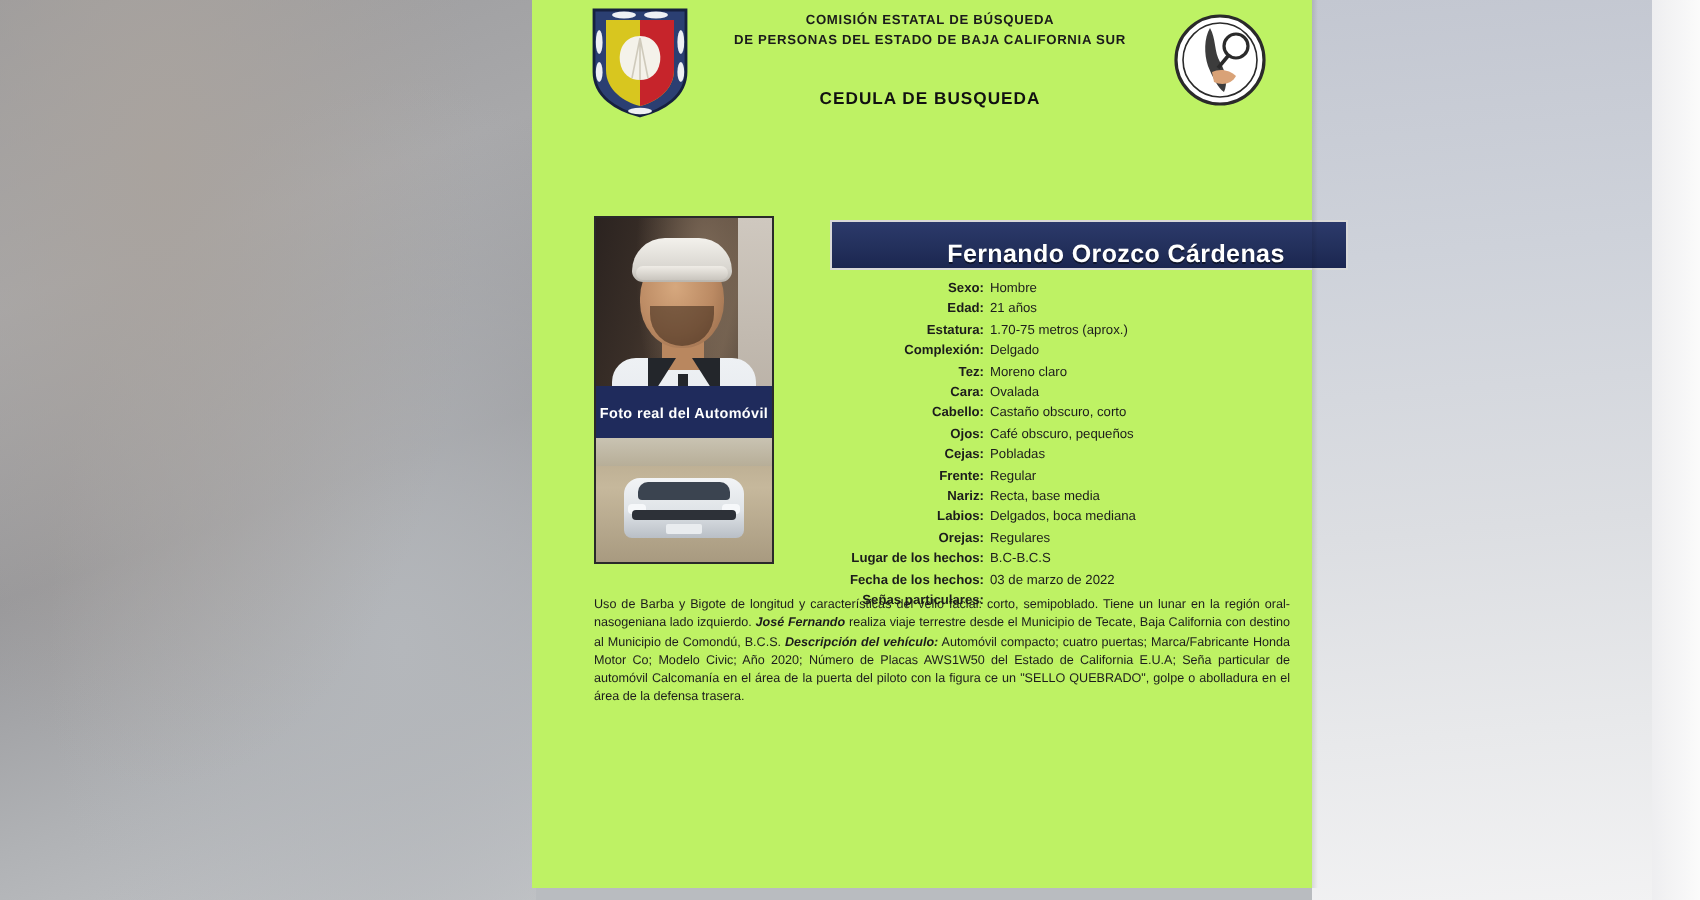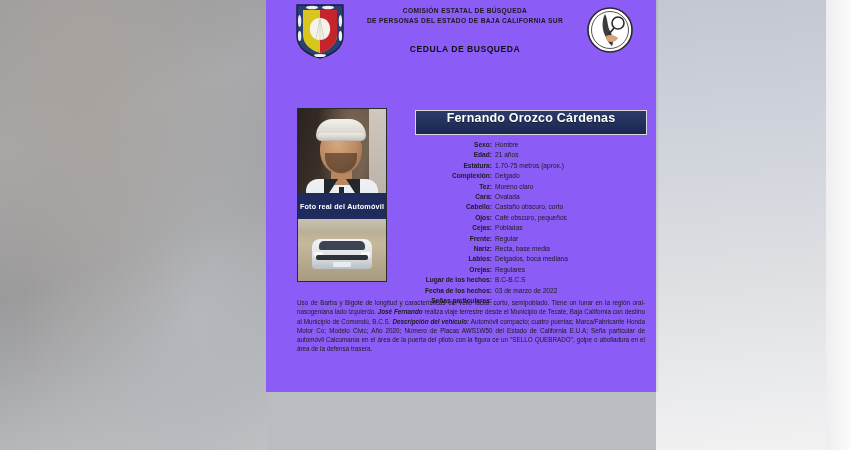--- a/index.html
+++ b/index.html
@@ -28,22 +28,22 @@
   }
   .watermark{
     position:absolute;left:208px;top:196px;
     font-family:"Liberation Serif", serif;
     font-size:40px;letter-spacing:1px;color:rgba(255,255,255,.52);
     line-height:1;user-select:none;
   }
 
   
   .page{
-    position:absolute;left:266px;top:0;width:390px;height:392px;
-    background:#8b5cf6;
+    position:absolute;left:266px;top:0;width:390px;height:444px;
+    background:#bef264;
   }
   .page::after{
     content:"";position:absolute;right:-3px;top:0;width:3px;height:100%;
     background:linear-gradient(90deg,rgba(0,0,0,.10),rgba(0,0,0,0));
   }
 
   
   .header{position:relative;height:72px;}
   .crest{position:absolute;left:28px;top:3px;width:52px;height:56px;}
   .seal{position:absolute;right:22px;top:4px;width:48px;height:52px;}
@@ -141,21 +141,21 @@
     background:#1f2b5c;color:#ffffff;
     display:flex;align-items:center;justify-content:center;text-align:center;
     font-size:7.2px;font-weight:bold;line-height:9px;letter-spacing:.2px;margin-top:48px;
   }
 
   
   .name-banner{
     position:absolute;left:149px;top:38px;width:230px;height:23px;
     background:linear-gradient(180deg,#2c3a6b 0%,#23305c 55%,#1b2650 100%);
     border:1px solid #d9d9d9;
-    display:flex;align-items:flex-start;justify-content:center;
+    display:flex;align-items:flex-end;justify-content:center;padding-left:27px;
   }
   .name-banner span{
     color:#fff;font-size:12.5px;font-weight:bold;letter-spacing:.2px;
     text-shadow:0 1px 0 rgba(0,0,0,.45);
   }
 
   .data-list{
     position:absolute;left:130px;top:68px;width:250px;
   }
   .data-row{

